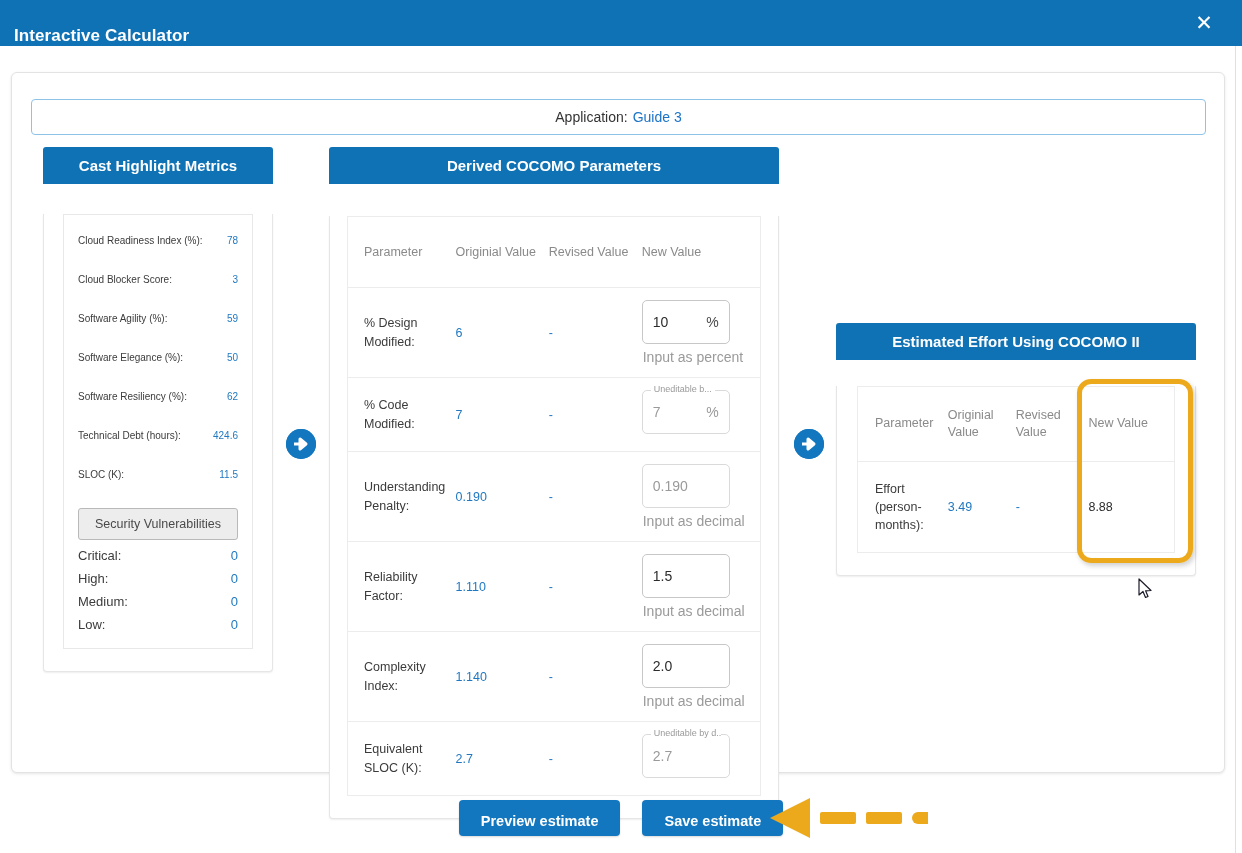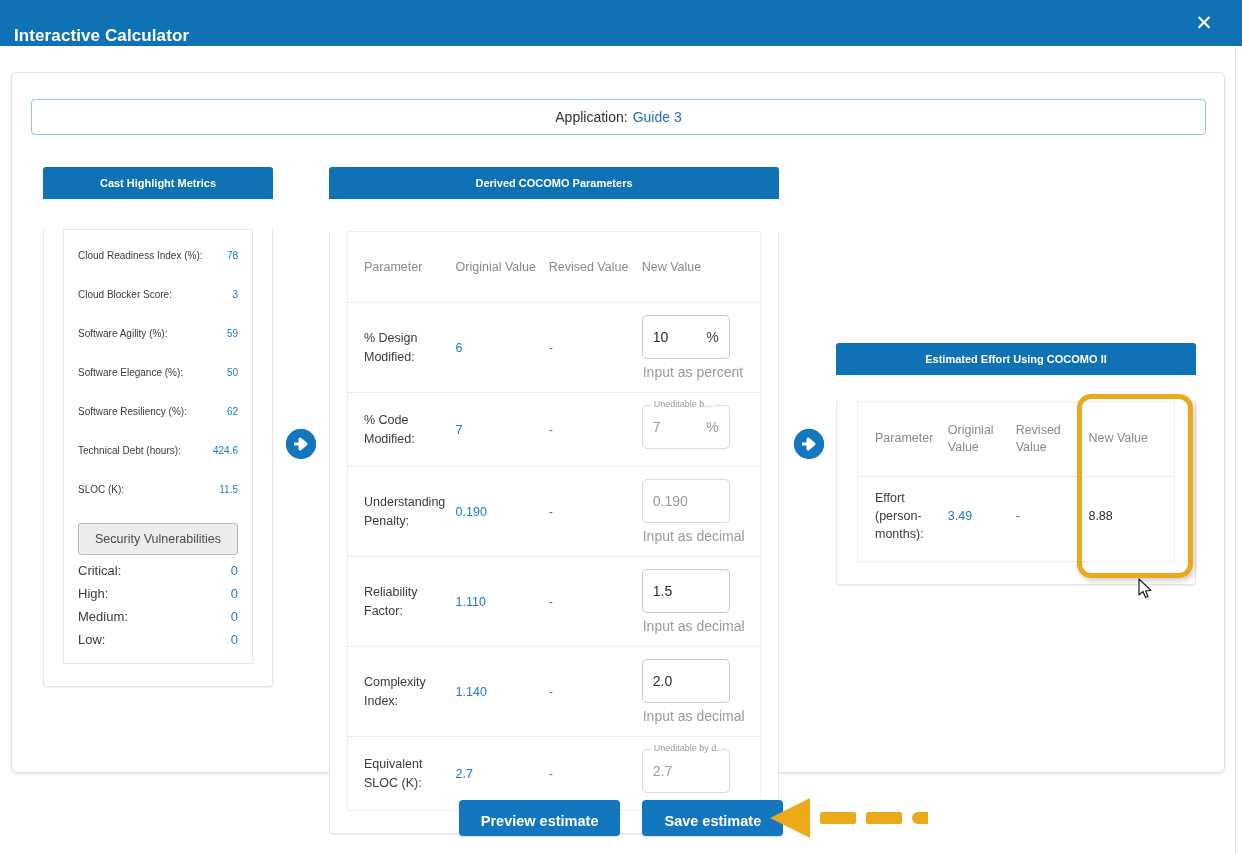--- a/index.html
+++ b/index.html
@@ -68,26 +68,25 @@
   .app-bar .app-link {
     color: #1a73c7;
     margin-left: 5px;
     cursor: pointer;
   }
 
   
   .panel-header {
     background: #0f72b5;
     color: #ffffff;
-    font-size: 11px;
+    font-size: 15px;
     font-weight: bold;
     text-align: center;
     padding: 10px 0;
     border-radius: 3px 3px 0 0;
-    margin-top: 20px;
   }
   .panel-body {
     background: #ffffff;
     border: 1px solid #e6e6e6;
     border-top: none;
     border-radius: 0 0 4px 4px;
     box-shadow: 0 1px 2px rgba(0,0,0,0.07);
   }
 
   
@@ -236,21 +235,21 @@
     color: #8a8a8a;
     font-weight: normal;
     text-align: left;
     padding: 20px 4px 20px 0;
     border-bottom: 1px solid #ececec;
     vertical-align: middle;
     line-height: 1.35;
   }
   .etable td {
     font-size: 12.5px;
-    padding: 12px 4px 18px 0;
+    padding: 18px 4px 18px 0;
     vertical-align: middle;
     line-height: 1.45;
   }
   .e-col-param { width: 78px; padding-left: 17px !important; }
   .e-col-orig { width: 60px; }
   .e-col-rev { width: 52px; }
   .e-col-new { width: 88px; padding-left: 14px !important; }
   .e-param { color: #3b3b3b; }
   .e-orig { color: #1f78c1; }
   .e-rev { color: #1f78c1; }

